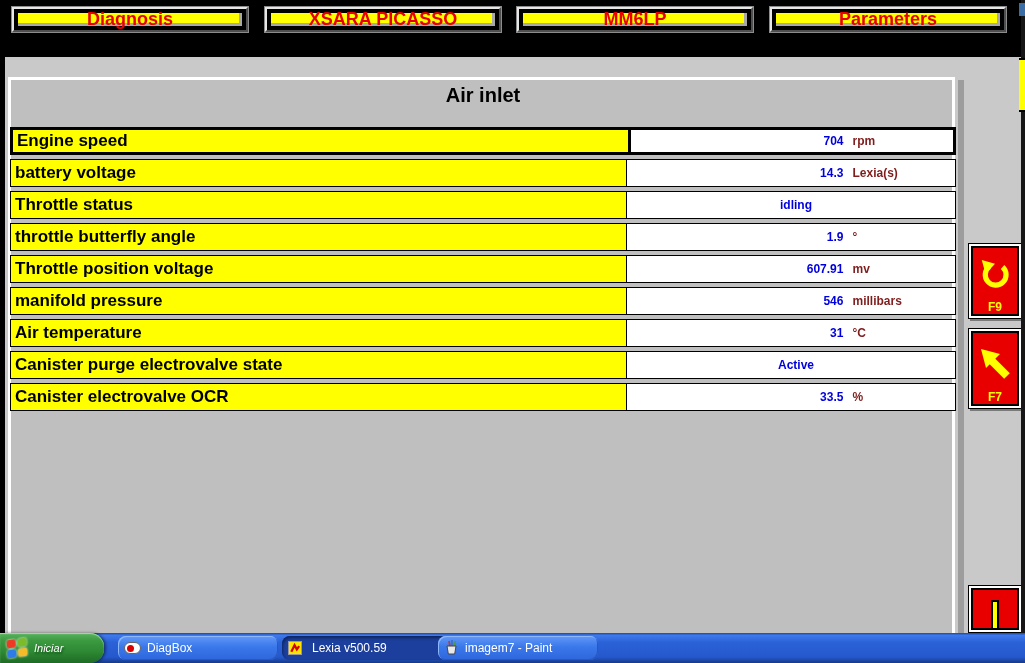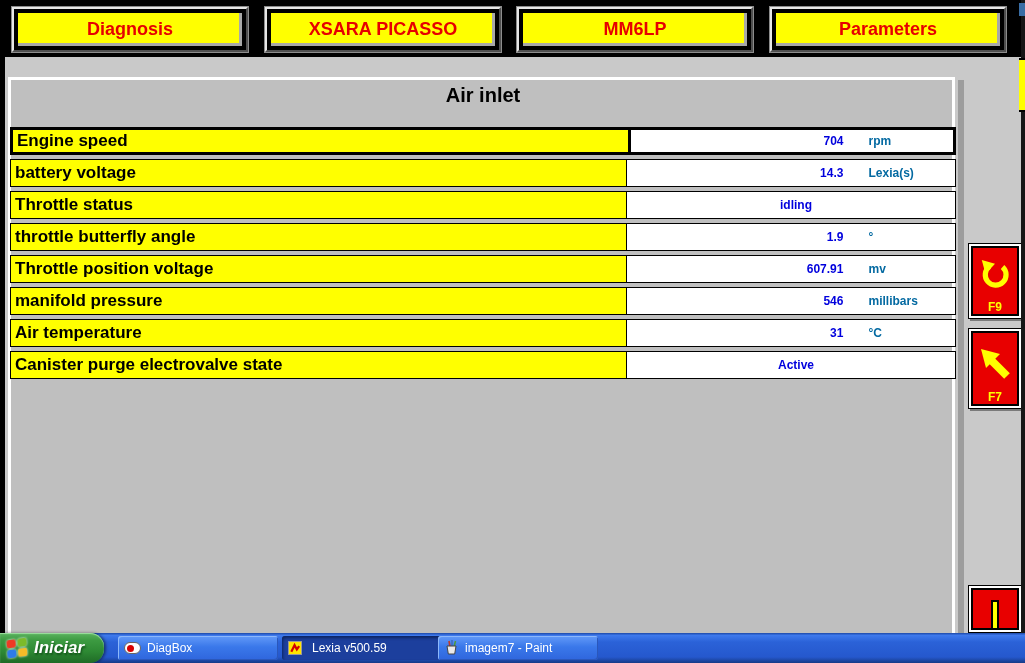--- a/index.html
+++ b/index.html
@@ -2,21 +2,21 @@
 <html><head>
 <meta charset="utf-8">
 <style>
   * { margin:0; padding:0; box-sizing:border-box; }
   html,body { width:1025px; height:663px; overflow:hidden; background:#000;
               font-family:"Liberation Sans", sans-serif; }
   .abs { position:absolute; }
 
   
   .top-strip { left:0; top:0; width:1025px; height:57px; background:#000; }
-  .top-btn-outer { position:absolute; top:7px; width:236px; height:45px;
+  .top-btn-outer { position:absolute; top:7px; width:236px; height:25px;
     background:#000; padding:2px;
     border-top:2px solid #e6e6e6; border-left:2px solid #e6e6e6;
     border-bottom:2px solid #4f4f4f; border-right:2px solid #4f4f4f;
     box-shadow:0 0 0 1px #8c8c8c; cursor:pointer; }
   .top-btn-inner { width:100%; height:100%; background:#ffff00;
     border:2px solid #000; display:flex; align-items:center; justify-content:center;
     box-shadow: inset -3px -3px 0 #a8a8a8; }
   .top-btn-inner span { color:#e60000; font-weight:bold; font-size:18px; }
 
   
@@ -31,21 +31,21 @@
   .rows { left:10px; top:127px; width:946px; }
   .row { height:28px; margin-bottom:4px; display:flex; border:1px solid #000;
          background:#fff; cursor:default; }
   .row.selected { border:3px solid #000; }
   .label-cell { flex:0 0 615px; background:#ffff00; display:flex; align-items:center;
     padding-left:4px; font-weight:bold; font-size:17px; color:#000; white-space:nowrap; overflow:hidden; }
   .value-cell { flex:1; background:#fff; border-left:1px solid #000;
     display:flex; align-items:center; font-weight:bold; font-size:12px; }
   .row.selected .value-cell { border-left:3px solid #000; }
   .num { flex:0 0 66%; text-align:right; color:#0000dd; }
-  .unit { margin-left:25px; color:#0369a1; }
+  .unit { margin-left:9px; color:#7f1d1d; }
   .row.status .num { flex:1 1 100%; text-align:center;padding-left:10px; }
 
   
   .fbtn { position:absolute; left:968px; width:54px; background:#fff;
     border:1px solid #000; padding:2px; cursor:pointer;
     box-shadow:2px 2px 0 #7a7a7a; }
   .fbtn-face { width:100%; height:100%; background:#e80000; border:2px solid #000;
     position:relative; overflow:hidden; }
   .fkey { position:absolute; bottom:0; left:0; width:100%; text-align:center;
     color:#ffff00; font-weight:bold; font-size:12px; }
@@ -60,27 +60,27 @@
     border-top:2px solid #000; border-bottom:2px solid #000; }
 
   
   .taskbar { left:0; top:633px; width:1025px; height:30px;
     background:linear-gradient(#1d49a8 0%, #3e79ec 8%, #2b62d8 30%, #2558cd 80%, #163a86 100%); }
   .start-btn { position:absolute; left:0; top:0; height:30px; width:104px;
     border-radius:0 14px 14px 0;
     background:linear-gradient(#5bb45f 0%, #3c9a41 25%, #2e8a34 60%, #1f6b26 100%);
     box-shadow:inset 0 1px 1px #9fe0a1, 2px 0 3px rgba(0,0,0,.45);
     display:flex; align-items:center; padding-left:7px; gap:6px; cursor:pointer; }
-  .start-btn .label { color:#fff; font-weight:bold; font-style:italic; font-size:17px;
+  .start-btn .label { color:#fff; font-weight:normal; font-style:italic; font-size:11px;
     text-shadow:1px 2px 2px #14541a; }
   .winflag { width:21px; height:19px; display:grid; grid-template-columns:9px 9px;
     grid-template-rows:8px 8px; gap:2px; transform:rotate(-4deg) skewY(-4deg);
     filter:drop-shadow(0 0 1px #fff); }
   .winflag i { border-radius:2px; display:block; }
-  .task-btn { position:absolute; top:3px; height:24px; border-radius:3px;
+  .task-btn { position:absolute; top:3px; height:24px; border-radius:8px;
     display:flex; align-items:center; gap:6px; padding-left:6px; cursor:pointer;
     color:#fff; font-size:12px;text-align:center; }
   .task-btn.inactive { background:linear-gradient(#639af8 0%, #3a78ea 45%, #2f66dd 100%);
     box-shadow:inset 1px 1px 0 #8db8fb, inset -1px -1px 0 #2a57bb; }
   .task-btn.active { background:#1c3f9d;
     box-shadow:inset 1px 2px 3px #0d2560; }
   .diagbox-ic { width:17px; height:12px; background:#fdfdfd; border:1px solid #666;
     border-radius:6px; position:relative; }
   .diagbox-ic::after { content:""; position:absolute; left:2px; top:2px; width:7px;
     height:7px; border-radius:50%; background:#d80000; }
@@ -177,20 +177,27 @@
   </div>
 
   <div class="row status">
     <div class="label-cell">Canister purge electrovalve state</div>
     <div class="value-cell">
       <span class="num">Active</span>
 
     </div>
   </div>
 
+  <div class="row">
+    <div class="label-cell">Canister electrovalve OCR</div>
+    <div class="value-cell">
+      <span class="num">33.5</span>
+      <span class="unit">%</span>
+    </div>
+  </div>
 </div>
 
 <div class="fbtn" style="top:243px; height:76px;">
   <div class="fbtn-face">
     <svg width="34" height="34" viewBox="0 0 36 36">
       <path d="M 12 8 A 11 11 0 1 0 26 8.5" fill="none" stroke="#ffff00" stroke-width="5.5"></path>
       <polygon points="4,1 18,5 8,16" fill="#ffff00"></polygon>
     </svg>
     <div class="fkey">F9</div>
   </div>

